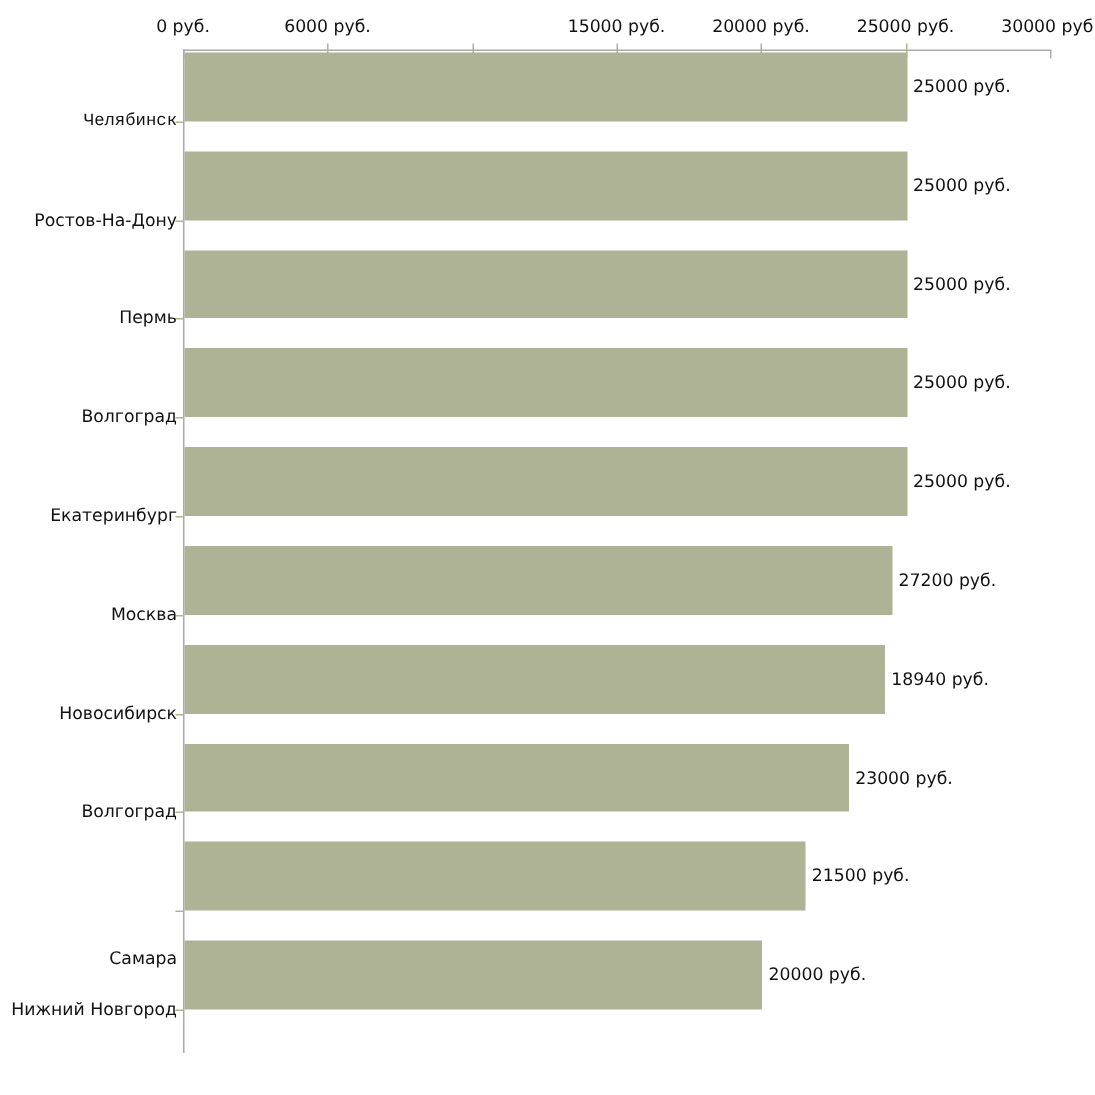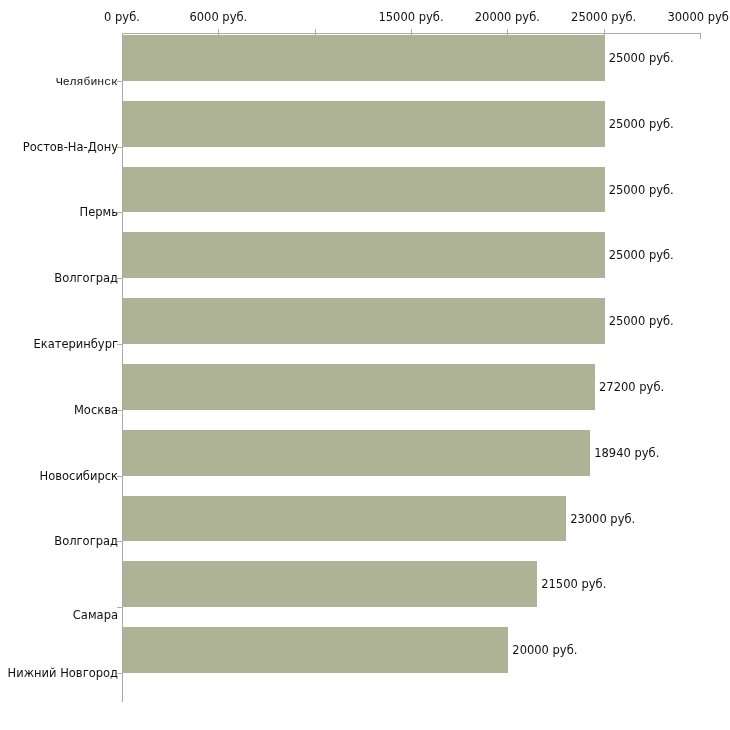--- a/index.html
+++ b/index.html
@@ -143,21 +143,21 @@
         <div class="y-tick-label" style="top: 278.2px;">Волгоград</div>
         <div class="y-tick" style="top: 344px;"></div>
         <div class="y-tick-label" style="top: 344px;">Екатеринбург</div>
         <div class="y-tick" style="top: 409.8px;"></div>
         <div class="y-tick-label" style="top: 409.8px;">Москва</div>
         <div class="y-tick" style="top: 475.6px;"></div>
         <div class="y-tick-label" style="top: 475.6px;">Новосибирск</div>
         <div class="y-tick" style="top: 541.4px;"></div>
         <div class="y-tick-label" style="top: 541.4px;">Волгоград</div>
         <div class="y-tick" style="top: 607.2px;"></div>
-        <div class="y-tick-label" style="top: 615px;">Самара</div>
+        <div class="y-tick-label" style="top: 639px;">Самара</div>
         <div class="y-tick" style="top: 673px;"></div>
         <div class="y-tick-label" style="top: 673px;">Нижний Новгород</div>
       </div>
 
     <div id="bars-layer">
         <div class="bar" title="Челябинск — 25000 руб." style="top: 35px; height: 45.8px; width: 481.667px; background: rgb(174, 179, 149);"></div>
         <div class="bar-value-label" style="left: 608.667px; top: 57.9px;">25000 руб.</div>
         <div class="bar" title="Ростов-На-Дону — 25000 руб." style="top: 100.8px; height: 45.8px; width: 481.667px; background: rgb(174, 179, 149);"></div>
         <div class="bar-value-label" style="left: 608.667px; top: 123.7px;">25000 руб.</div>
         <div class="bar" title="Москва — 25000 руб." style="top: 166.6px; height: 45.8px; width: 481.667px; background: rgb(174, 179, 149);"></div>

